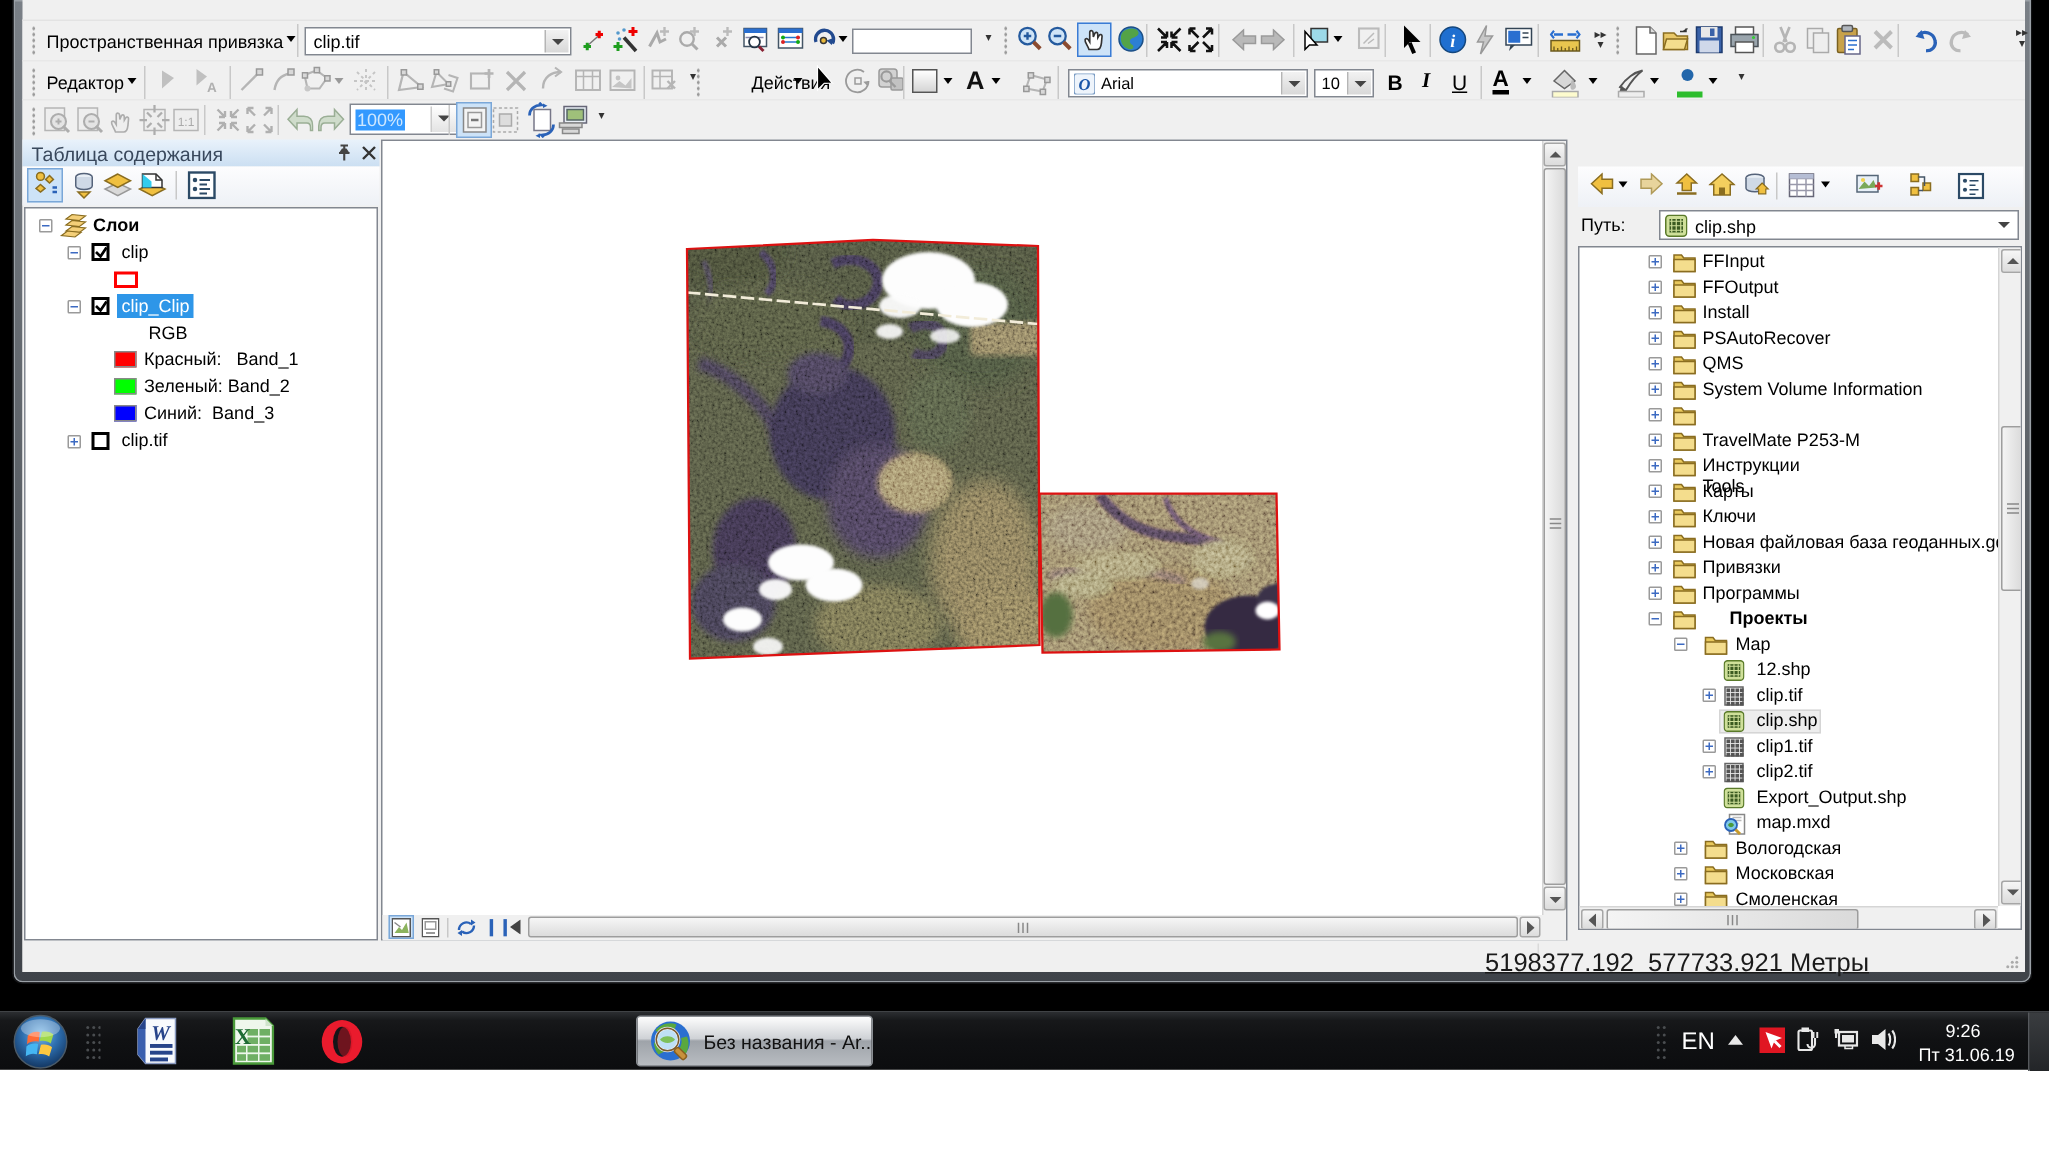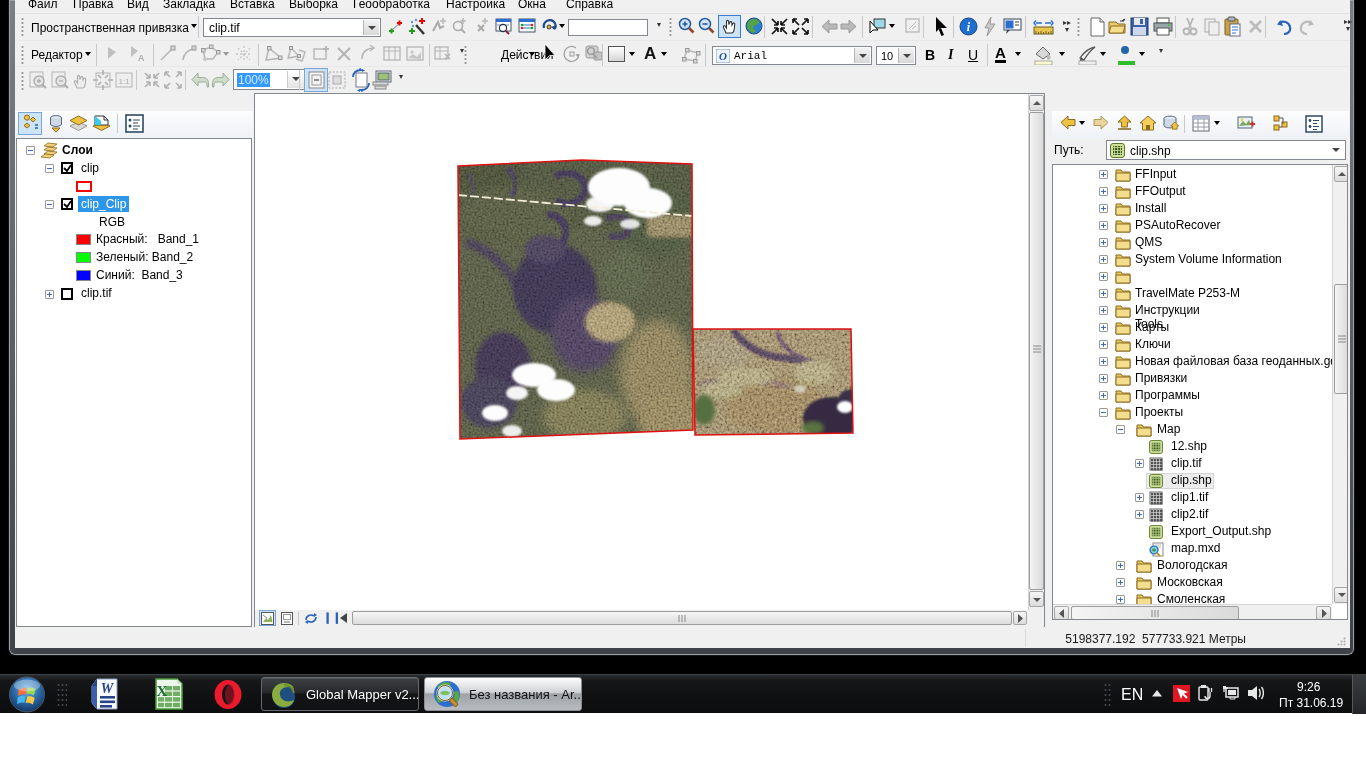--- a/index.html
+++ b/index.html
@@ -43,32 +43,20 @@
   background:linear-gradient(180deg,#2a2d30 0%,#17181a 14%,#101113 48%,#0c0d0f 100%);
   border-top:1px solid #404346; }
 .tbbtn { position:absolute; top:2px; height:34px; border-radius:3px; color:#fff; font-size:13px; white-space:nowrap; overflow:hidden; }
 </style>
 </head>
 <body>
 <div id="stage">
   <div id="desktop" class="abs"></div>
   <div id="win" class="abs">
     <div id="client" class="abs">
-      <div id="menubar" class="abs">
-        <span class="menu" style="left:13px;">Файл</span>
-        <span class="menu" style="left:58px;">Правка</span>
-        <span class="menu" style="left:112px;">Вид</span>
-        <span class="menu" style="left:148px;">Закладка</span>
-        <span class="menu" style="left:215px;">Вставка</span>
-        <span class="menu" style="left:274px;">Выборка</span>
-        <span class="menu" style="left:338px;">Геообработка</span>
-        <span class="menu" style="left:431px;">Настройка</span>
-        <span class="menu" style="left:503px;">Окна</span>
-        <span class="menu" style="left:551px;">Справка</span>
-      </div>
       <div id="tb" class="abs">
         <div class="abs" style="left:0;top:0;width:1335px;height:1px;background:#e3e3e3;"></div>
         <div class="abs" style="left:0;top:27px;width:1335px;height:1px;background:#e8e8e8;"></div>
         <div class="abs" style="left:0;top:53px;width:1335px;height:1px;background:#e8e8e8;"></div>
 
         <div class="grip" style="left:6px;top:4px;height:20px;"></div>
         <span class="tbtxt" style="left:16px;top:8px;">Пространственная привязка</span>
         <i class="darr" style="left:176px;top:11px;"></i>
         <div class="tsep" style="left:183px;top:3px;height:22px;"></div>
         <div class="combo" style="left:188px;top:5px;width:178px;height:19px;">
@@ -349,21 +337,21 @@
             <rect x="5.5" y="3.5" width="3.5" height="3.5" fill="#d8d8d8" stroke="#999"></rect>
             <rect x="16.5" y="6.5" width="3.5" height="3.5" fill="#d8d8d8" stroke="#999"></rect>
             <rect x="13.5" y="14.5" width="3.5" height="3.5" fill="#d8d8d8" stroke="#999"></rect>
           </svg>
         <div class="tsep" style="left:690px;top:31px;height:22px;"></div>
         <div class="combo" style="left:697px;top:33px;width:160px;height:19px;">
           <svg style="position:absolute;left:3px;top:2px;" width="14" height="14" viewBox="0 0 14 14">
               <rect width="14" height="14" rx="2" fill="#eef4fb" stroke="#7a9cc4"></rect>
               <text x="7" y="11" font-size="11" font-style="italic" font-weight="bold" fill="#1a56a8" text-anchor="middle" font-family="Liberation Serif">O</text>
             </svg>
-          <span style="position:absolute;left:21px;top:3px;font-size:11px;font-family:Liberation Mono, monospace;">Arial</span>
+          <span style="position:absolute;left:21px;top:3px;font-size:11px;">Arial</span>
           <div class="cbtn"></div>
         </div>
         <div class="combo" style="left:861px;top:33px;width:40px;height:19px;">
           <span style="position:absolute;left:4px;top:3px;font-size:11px;">10</span>
           <div class="cbtn"></div>
         </div>
         <span class="abs" style="left:910px;top:34px;font-size:14px;font-weight:bold;">B</span>
         <span class="abs" style="left:933px;top:34px;font-size:14px;font-style:italic;font-family:'Liberation Serif',serif;font-weight:bold;">I</span>
         <span class="abs" style="left:953px;top:34px;font-size:14px;text-decoration:underline;">U</span>
         <div class="tsep" style="left:972px;top:31px;height:22px;"></div>
@@ -447,20 +435,30 @@
         <svg class="abs" style="left:357px;top:56px;" width="23" height="22" viewBox="0 0 23 22">
             <rect x="4" y="2" width="15" height="11" fill="#e8eef5" stroke="#667"></rect>
             <rect x="6" y="4" width="11" height="7" fill="#9fc07a" stroke="#566"></rect>
             <rect x="1" y="13" width="15" height="3" fill="#d8d8d8" stroke="#888"></rect>
             <rect x="3" y="17" width="11" height="3" fill="#d8d8d8" stroke="#888"></rect>
           </svg>
         <div class="ovf" style="left:380px;top:60px;">▾</div>
       </div>
       <div id="dock" class="abs" style="left:0;top:92px;width:1335px;height:536px;background:#f0f0f0;">
 
+        <div class="abs ptitle" style="left:0;top:1px;width:238px;height:18px;">
+          <span class="abs" style="left:6px;top:2px;">Таблица содержания</span>
+          <svg class="abs" style="left:208px;top:3px;" width="12" height="12" viewBox="0 0 12 12">
+              <path d="M4 1h5M6.5 1v5M3 6h7M6.5 6v5" stroke="#444" stroke-width="1.4" fill="none"></path>
+              <path d="M3 6h7L8 3H5z" fill="#444"></path>
+            </svg>
+          <svg class="abs" style="left:226px;top:4px;" width="10" height="10" viewBox="0 0 10 10">
+              <path d="M1 1l8 8M9 1L1 9" stroke="#333" stroke-width="1.6"></path>
+            </svg>
+        </div>
         <div class="abs" style="left:0;top:19px;width:238px;height:26px;background:linear-gradient(180deg,#fdfdfe,#eef1f6);">
           <div class="abs" style="left:3px;top:1px;width:24px;height:23px;background:#cde3f8;border:1px solid #7aa7d8;"></div>
           <svg class="abs" style="left:7px;top:3px;" width="17" height="18" viewBox="0 0 17 18">
               <circle cx="5" cy="3.6" r="2.6" fill="#f0c040" stroke="#8a6d20"></circle>
               <path d="M5 9l3 2.6L5 14l-3-2.4z" fill="#f0c040" stroke="#8a6d20"></path>
               <path d="M11 3l2.6 2.6L11 8 8.4 5.6z" fill="#f0c040" stroke="#8a6d20"></path>
               <path d="M13 11h3M13 14h3" stroke="#2a62b8" stroke-width="1.6"></path>
             </svg>
           <svg class="abs" style="left:32px;top:3px;" width="18" height="19" viewBox="0 0 18 19">
               <ellipse cx="9" cy="4" rx="5.5" ry="2.4" fill="#e8eef5" stroke="#55637a"></ellipse>
@@ -804,21 +802,21 @@
             <svg class="abs" style="left:62px;top:224px;" width="16" height="14" viewBox="0 0 16 14">
                 <path d="M1 2h5l1.5 2H15v9H1z" fill="#e8c85c" stroke="#8a6d20"></path>
                 <path d="M1 5h14v8H1z" fill="#f4dd8d" stroke="#8a6d20"></path>
               </svg>
             <span class="trow" style="left:82px;top:223px;">Программы</span>
             <div class="pm" style="left:46px;top:243px;"></div>
             <svg class="abs" style="left:62px;top:241px;" width="16" height="14" viewBox="0 0 16 14">
                 <path d="M1 2h5l1.5 2H15v9H1z" fill="#e8c85c" stroke="#8a6d20"></path>
                 <path d="M1 5h14v8H1z" fill="#f4dd8d" stroke="#8a6d20"></path>
               </svg>
-            <span class="trow" style="left:82px;top:240px;">Проекты</span>
+            <span class="trow" style="left:100px;top:240px;font-weight:bold;">Проекты</span>
             <div class="pm" style="left:63px;top:260px;"></div>
             <svg class="abs" style="left:83px;top:258px;" width="16" height="14" viewBox="0 0 16 14">
                 <path d="M1 2h5l1.5 2H15v9H1z" fill="#e8c85c" stroke="#8a6d20"></path>
                 <path d="M1 5h14v8H1z" fill="#f4dd8d" stroke="#8a6d20"></path>
               </svg>
             <span class="trow" style="left:104px;top:257px;">Map</span>
             <svg class="abs" style="left:96px;top:275px;" width="14" height="14" viewBox="0 0 15 15">
                 <rect x="0.5" y="0.5" width="14" height="14" rx="2.5" fill="#cfe09a" stroke="#5a7a2a"></rect>
                 <rect x="3" y="3" width="9" height="9" fill="#3a5a20"></rect>
                 <path d="M4.5 3v9M7.5 3v9M10.5 3v9M3 4.5h9M3 7.5h9M3 10.5h9" stroke="#cfe09a" stroke-width="0.8"></path>
@@ -952,21 +950,21 @@
               <div class="sbtn" style="left:263px;top:1px;width:15px;height:14px;"></div>
               <svg class="abs" style="left:269px;top:4px;" width="6" height="9">
                   <path d="M0 0l5 4.5L0 9z" fill="#555"></path>
                 </svg>
             </div>
           </div>
         </div>
       </div>
       <div id="statusbar" class="abs" style="left:0;top:628px;width:1335px;height:20px;background:#f0f0f0;font-size:13px;">
         <div class="abs" style="left:1010px;top:1px;width:316px;height:18px;border-left:1px solid #dadada;"></div>
-        <span class="abs" style="right:104px;top:4px;color:#1a1a1a;font-size:12px;white-space:nowrap;">5198377.192&nbsp;&nbsp;577733.921 Метры</span>
+        <span class="abs" style="right:104px;top:4px;color:#1a1a1a;font-size:17px;white-space:nowrap;text-decoration:underline;">5198377.192&nbsp;&nbsp;577733.921 Метры</span>
         <svg class="abs" style="left:1322px;top:9px;" width="9" height="9">
             <circle cx="7.5" cy="1.5" r="1" fill="#aaa"></circle>
             <circle cx="7.5" cy="4.5" r="1" fill="#aaa"></circle>
             <circle cx="7.5" cy="7.5" r="1" fill="#aaa"></circle>
             <circle cx="4.5" cy="4.5" r="1" fill="#aaa"></circle>
             <circle cx="4.5" cy="7.5" r="1" fill="#aaa"></circle>
             <circle cx="1.5" cy="7.5" r="1" fill="#aaa"></circle>
           </svg>
       </div>
     </div>
@@ -1036,28 +1034,20 @@
         </g>
       <text x="12" y="18" font-size="15" font-weight="bold" fill="#1e6b34" text-anchor="middle" font-family="Liberation Serif">X</text>
     </svg>
 
     <svg class="abs" style="left:212px;top:4px;" width="32" height="31" viewBox="0 0 32 31">
       <ellipse cx="16" cy="15.5" rx="13.5" ry="14.5" fill="#ea1b2d"></ellipse>
       <ellipse cx="16" cy="15.5" rx="6" ry="10" fill="#141518"></ellipse>
       <ellipse cx="18" cy="15.5" rx="5" ry="10" fill="#c81424" opacity="0.5"></ellipse>
     </svg>
 
-    <div class="tbbtn" style="left:261px;width:158px;background:linear-gradient(180deg,#3e4145 0%,#26282b 45%,#141517 50%,#101113 100%);border:1px solid #66696d;box-shadow:inset 0 1px 0 #ffffff22;">
-      <svg style="position:absolute;left:7px;top:2px;" width="30" height="30" viewBox="0 0 30 30">
-        <circle cx="15" cy="17" r="11" fill="#1e4f7e"></circle>
-        <path d="M15 3C7 3 3 9 3 15c0 7 6 12 12 12 5 0 9-3 10-7-6 3-13 1-14-5-1-5 3-8 8-8 3 0 5 1 6 3 0-4-4-7-10-7z" fill="#8aac3e"></path>
-        <path d="M25 13c-1-5-5-8-10-8" fill="none" stroke="#6c8c2e" stroke-width="2"></path>
-      </svg>
-      <span style="position:absolute;left:44px;top:9px;">Global Mapper v2...</span>
-    </div>
 
     <div class="tbbtn" style="left:424px;width:158px;background:linear-gradient(180deg,#fdfdfd 0%,#cfd2d6 45%,#9ea3a9 50%,#b8bcc1 100%);border:1px solid #8a8e93;color:#1a1a1a;">
       <svg style="position:absolute;left:6px;top:1px;" width="32" height="32" viewBox="0 0 32 32">
         <circle cx="16" cy="15" r="13" fill="#2a6fd0"></circle>
         <path d="M6 8c3-4 9-6 14-4l-2 5c-3-1-6 0-8 2zM27 12c2 4 1 10-2 13l-4-4c2-2 3-5 2-8zM8 24c-2-2-3-5-3-8l5 1c0 2 1 4 2 5z" fill="#5aa83e"></path>
         <circle cx="14" cy="14" r="7.5" fill="#bfe0f5" stroke="#e8eef5" stroke-width="2"></circle>
         <circle cx="14" cy="14" r="7.5" fill="none" stroke="#7a5a2a" stroke-width="1"></circle>
         <path d="M9 14c2-3 8-3 10 0-2 3-8 3-10 0z" fill="#7ec05a"></path>
         <rect x="20.2" y="19.2" width="4" height="9" rx="1.5" transform="rotate(-45 22 23)" fill="#c8913a" stroke="#8a5f1e"></rect>
       </svg>

